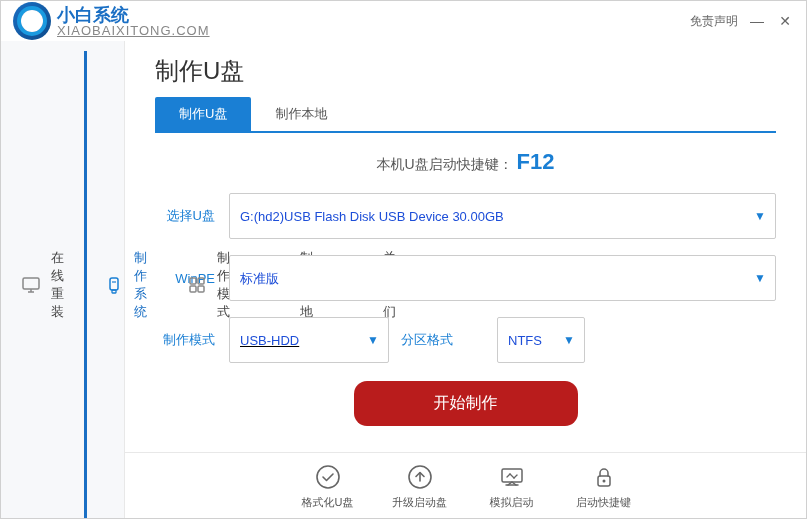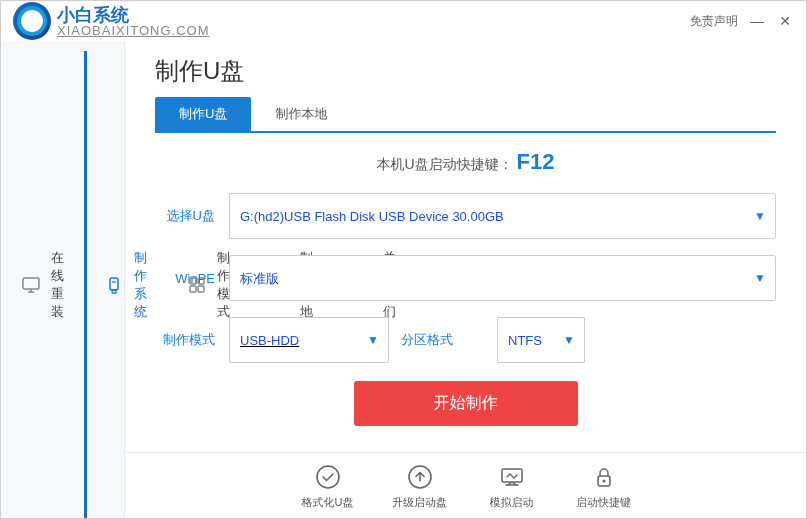--- a/index.html
+++ b/index.html
@@ -284,24 +284,24 @@
       padding-left: 32px;
     }
 
     
     .action-row {
       display: flex;
       justify-content: center;
       margin: 18px 0 14px 0;
     }
     .start-btn {
-      background: #ef4444;
+      background: #b91c1c;
       color: #fff;
       border: none;
-      border-radius: 3px;
+      border-radius: 13px;
       padding: 12px 80px;
       font-size: 16px;
       cursor: pointer;
       outline: none;
     }
 
     
     .bottom-toolbar {
       border-top: 1px solid #e8e8e8;
       display: flex;

